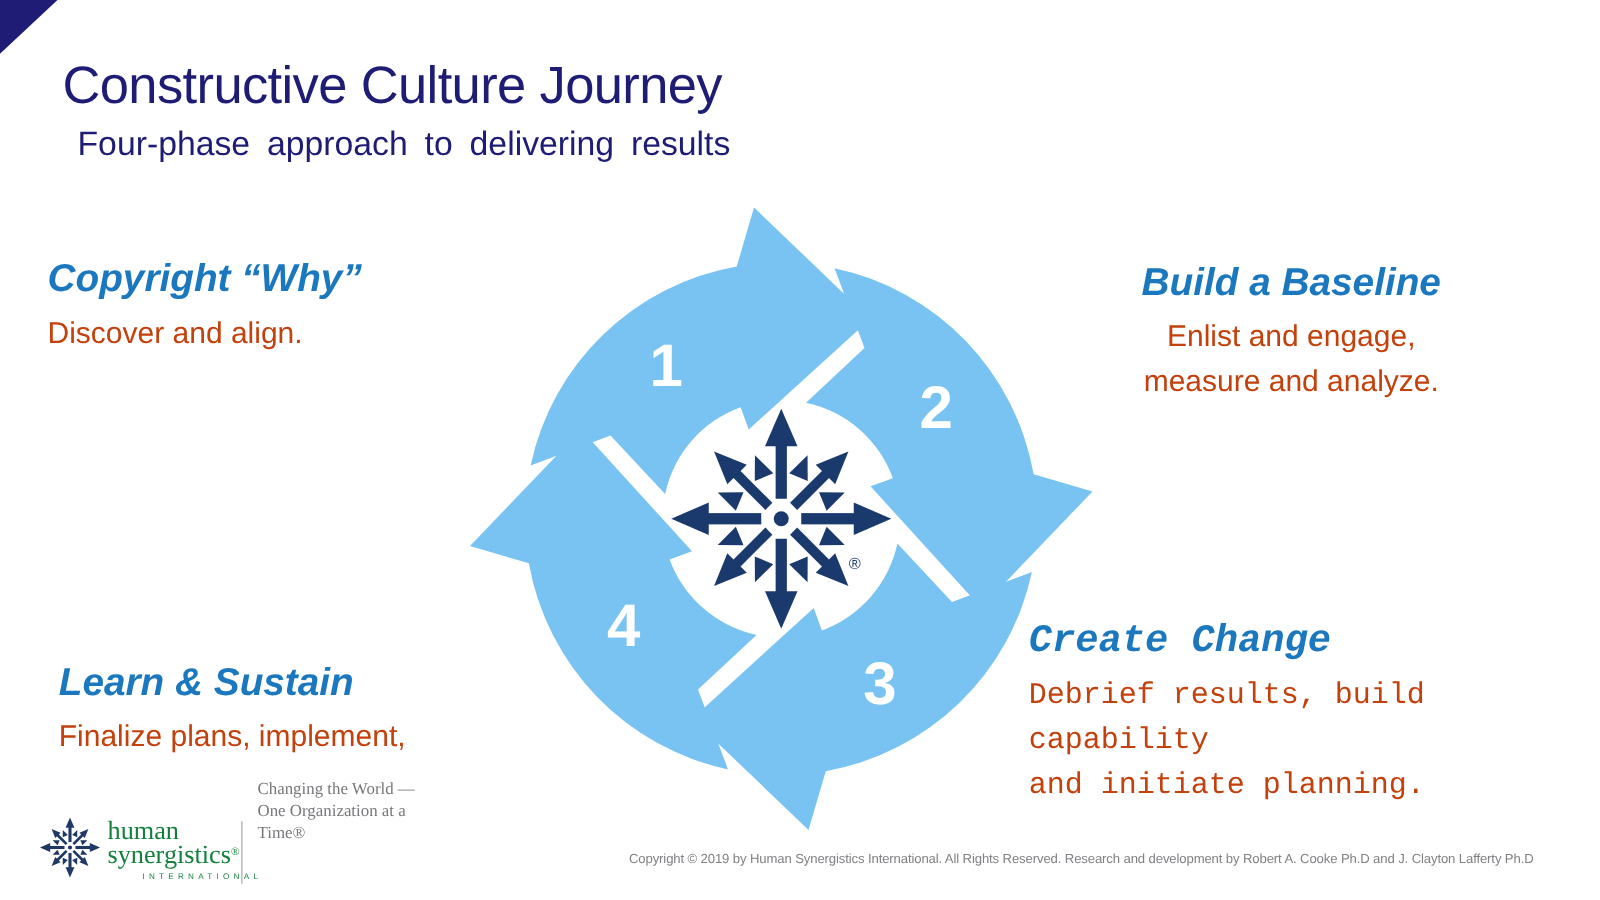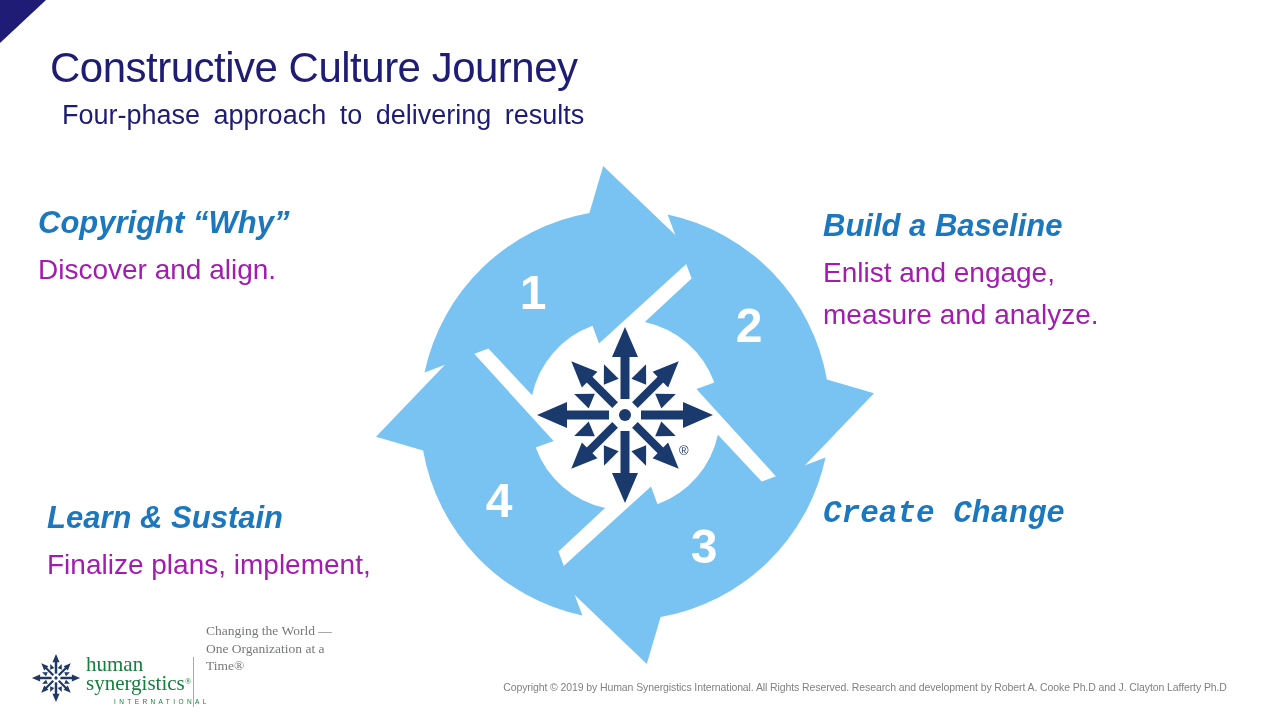--- a/index.html
+++ b/index.html
@@ -20,24 +20,24 @@
   .subtitle{
     position:absolute;left:62px;top:100px;color:#1E1C74;
     font-size:27px;word-spacing:6px;white-space:nowrap;
   }
   
   .phase{position:absolute;width:420px;}
   .phase h2{
     margin:0 0 8px 0;font-size:31px;font-style:italic;font-weight:700;
     color:#1B78BE;white-space:nowrap;
   }
-  .phase .desc{font-size:28px;line-height:1.5;color:#a21caf;}
+  .phase .desc{font-size:24px;line-height:1.5;color:#c2410c;}
   .phase.tl{left:38px;top:205px;text-align:left;}
-  .phase.tr{right:37px;top:208px;text-align:left;}
-  .phase.bl{left:47px;top:500px;text-align:left;}
+  .phase.tr{right:37px;top:208px;text-align:center;}
+  .phase.bl{left:47px;top:528px;text-align:left;}
   .phase.br{right:37px;top:496px;text-align:left;font-family:Liberation Mono, monospace;}
   
   .cycle-svg{position:absolute;left:365px;top:155px;}
   .cycle-num{
     font-family:"Liberation Sans",sans-serif;font-size:48px;font-weight:700;fill:#ffffff;
   }
   
   .footer-logo-svg{position:absolute;left:30px;top:652px;}
   .brand{position:absolute;left:86px;top:655px;color:#15803d;
     font-family:"Liberation Serif",serif;line-height:0.92;font-size:21px;}
@@ -83,20 +83,24 @@
 
   <div class="phase bl">
     <h2>Learn &amp; Sustain</h2>
     <div class="desc">
       <span>Finalize plans, implement,</span><br>
     </div>
   </div>
 
   <div class="phase br">
     <h2>Create Change</h2>
+    <div class="desc">
+      <span>Debrief results, build capability</span><br>
+      <span>and initiate planning.</span>
+    </div>
   </div>
 
   <svg class="cycle-svg" width="520" height="520" viewBox="-260 -260 520 520" xmlns="http://www.w3.org/2000/svg">
     <defs>
 
       <path id="seg" d="M -200.5 -42.6
                        A 205 205 0 0 1 -35.6 -201.9
                        L -21.8 -249
                        L 71.2 -159.9
                        L -26 -71.4

